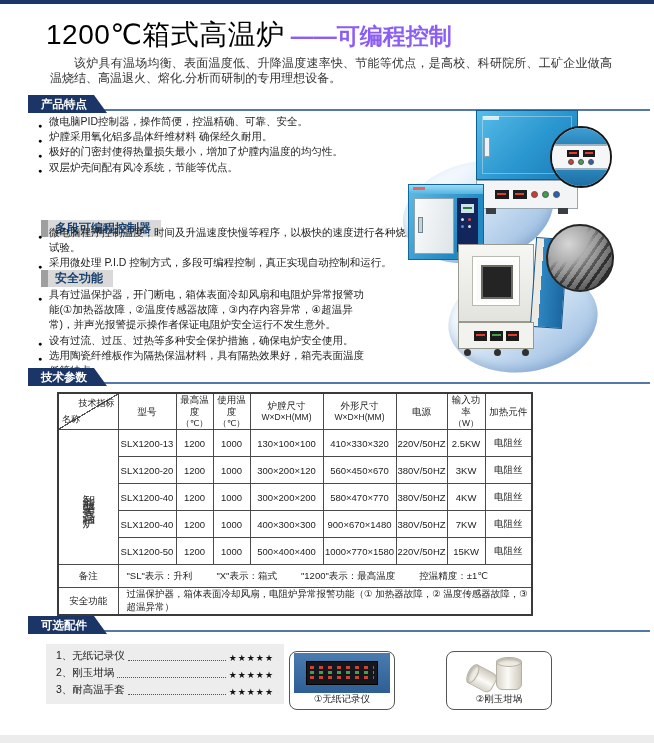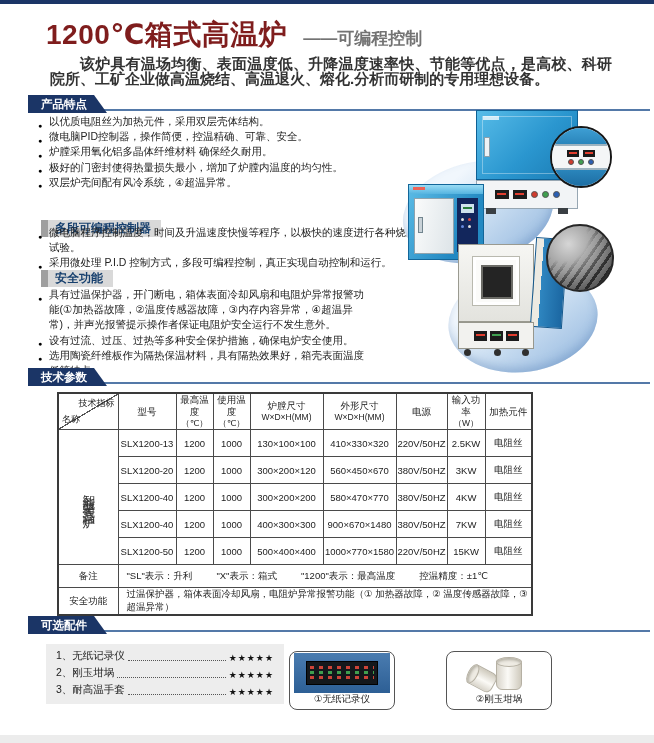--- a/index.html
+++ b/index.html
@@ -3,24 +3,24 @@
 <meta charset="utf-8">
 <style>
   html,body{margin:0;padding:0;background:#fff;}
   body{font-family:"Liberation Sans","DejaVu Sans",sans-serif;}
   .page{position:relative;width:654px;height:743px;background:#fff;overflow:hidden;}
 
   .topbar{position:absolute;top:0;left:0;width:654px;height:4px;background:#1b3566;}
   .footerbar{position:absolute;top:735px;left:0;width:654px;height:8px;background:#ececec;}
 
   .title-row{position:absolute;left:46px;top:16px;white-space:nowrap;}
-  .title{font-size:28px;font-weight:bold;color:#7f1d1d;letter-spacing:.5px;}
-  .subtitle{font-size:17px;font-weight:bold;color:#737373;margin-left:16px;}
-
-  .intro{position:absolute;left:50px;top:56px;width:562px;margin:0;font-size:15px;line-height:15px;color:#333;text-indent:2em;text-align:justify;font-weight:bold;}
+  .title{font-size:28px;font-weight:normal;color:#000000;letter-spacing:.5px;}
+  .subtitle{font-size:23px;font-weight:bold;color:#8b5cf6;margin-left:6px;}
+
+  .intro{position:absolute;left:50px;top:56px;width:562px;margin:0;font-size:12px;line-height:15px;color:#333;text-indent:2em;text-align:justify;}
 
   .sec-tag{position:absolute;left:28px;height:18px;}
   .sec-tag .line{position:absolute;left:0;top:15px;width:622px;height:2px;background:#5479a8;}
   .sec-tag .box{position:relative;display:inline-block;background:#1b3566;color:#fff;font-size:11.5px;font-weight:bold;line-height:18px;height:18px;padding:0 20px 0 13px;clip-path:polygon(0 0,calc(100% - 13px) 0,100% 100%,0 100%);}
   #tag-features{top:94px;} #tag-specs{top:367px;} #tag-acc{top:615px;}
 
   .blist{position:absolute;margin:0;padding:0;list-style:none;font-size:10.5px;line-height:15.2px;color:#222;}
   .blist li{position:relative;padding-left:11px;}
   .blist li::before{content:"●";position:absolute;left:0;top:3.5px;font-size:7px;color:#000;}
   #features-list{left:38px;top:114px;width:382px;}
@@ -140,25 +140,24 @@
   </div>
 
   <p class="intro">该炉具有温场均衡、表面温度低、升降温度速率快、节能等优点，是高校、科研院所、工矿企业做高温烧结、高温退火、熔化.分析而研制的专用理想设备。</p>
 
   <div class="sec-tag" id="tag-features">
     <div class="line"></div>
     <div class="box">产品特点</div>
   </div>
 
   <ul class="blist" id="features-list">
-    <li>以优质电阻丝为加热元件，采用双层壳体结构。</li>
     <li>微电脑PID控制器，操作简便，控温精确、可靠、安全。</li>
     <li>炉膛采用氧化铝多晶体纤维材料 确保经久耐用。</li>
     <li>极好的门密封使得热量损失最小，增加了炉膛内温度的均匀性。</li>
-    <li>双层炉壳间配有风冷系统，④超温异常。</li>
+    <li>双层炉壳间配有风冷系统，节能等优点。</li>
   </ul>
 
   <div class="subhdr" id="subhdr-prog">多段可编程控制器</div>
   <ul class="blist" id="prog-list">
     <li>微电脑程序控制温度，时间及升温速度快慢等程序，以极快的速度进行各种烧结试验。</li>
     <li>采用微处理 P.I.D 控制方式，多段可编程控制，真正实现自动控制和运行。</li>
   </ul>
 
   <div class="subhdr" id="subhdr-safe">安全功能</div>
   <ul class="blist" id="safety-list">

